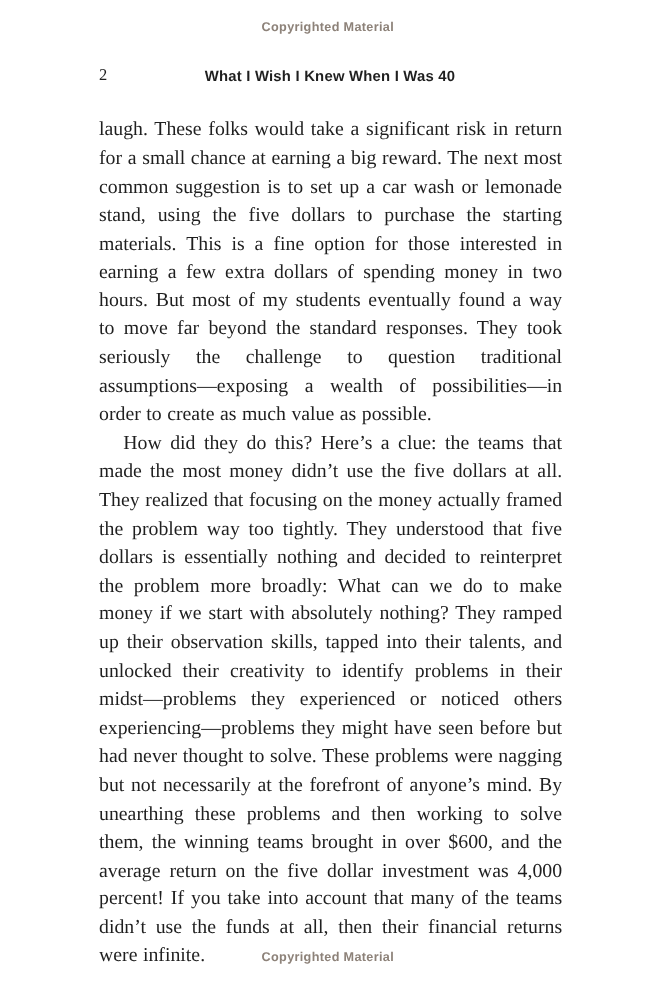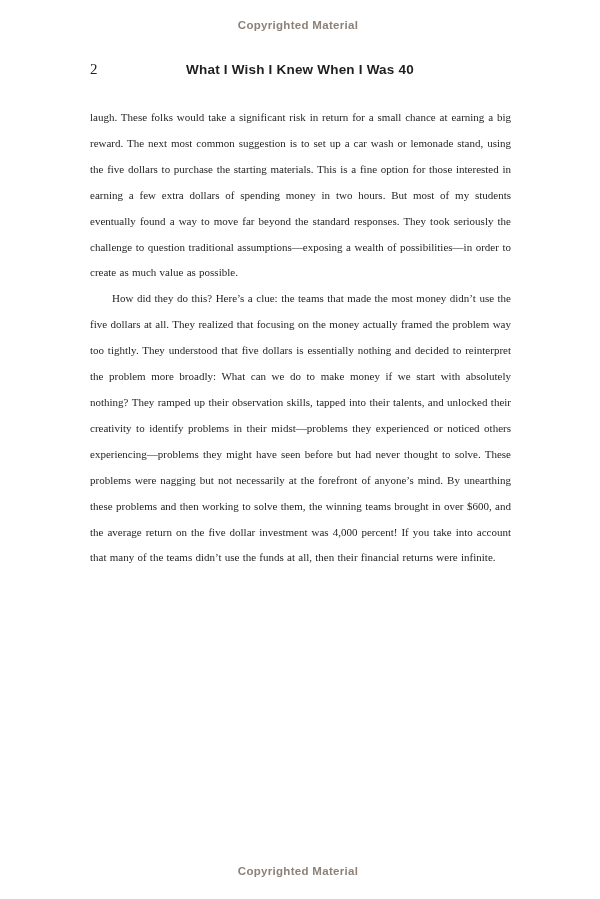--- a/index.html
+++ b/index.html
@@ -57,21 +57,21 @@
   }
 
   .body-text {
     position: absolute;
     top: 105px;
     left: 90px;
     width: 421px;
   }
   .body-text p {
     font-family: "Liberation Serif", serif;
-    font-size: 11px;
+    font-size: 18px;
     line-height: 25.9px;
     text-align: justify;
     color: #1f1f1f;
     word-spacing: 0.5px;
   }
   .body-text p.indented {
     text-indent: 22px;
   }
 </style>
 </head>

